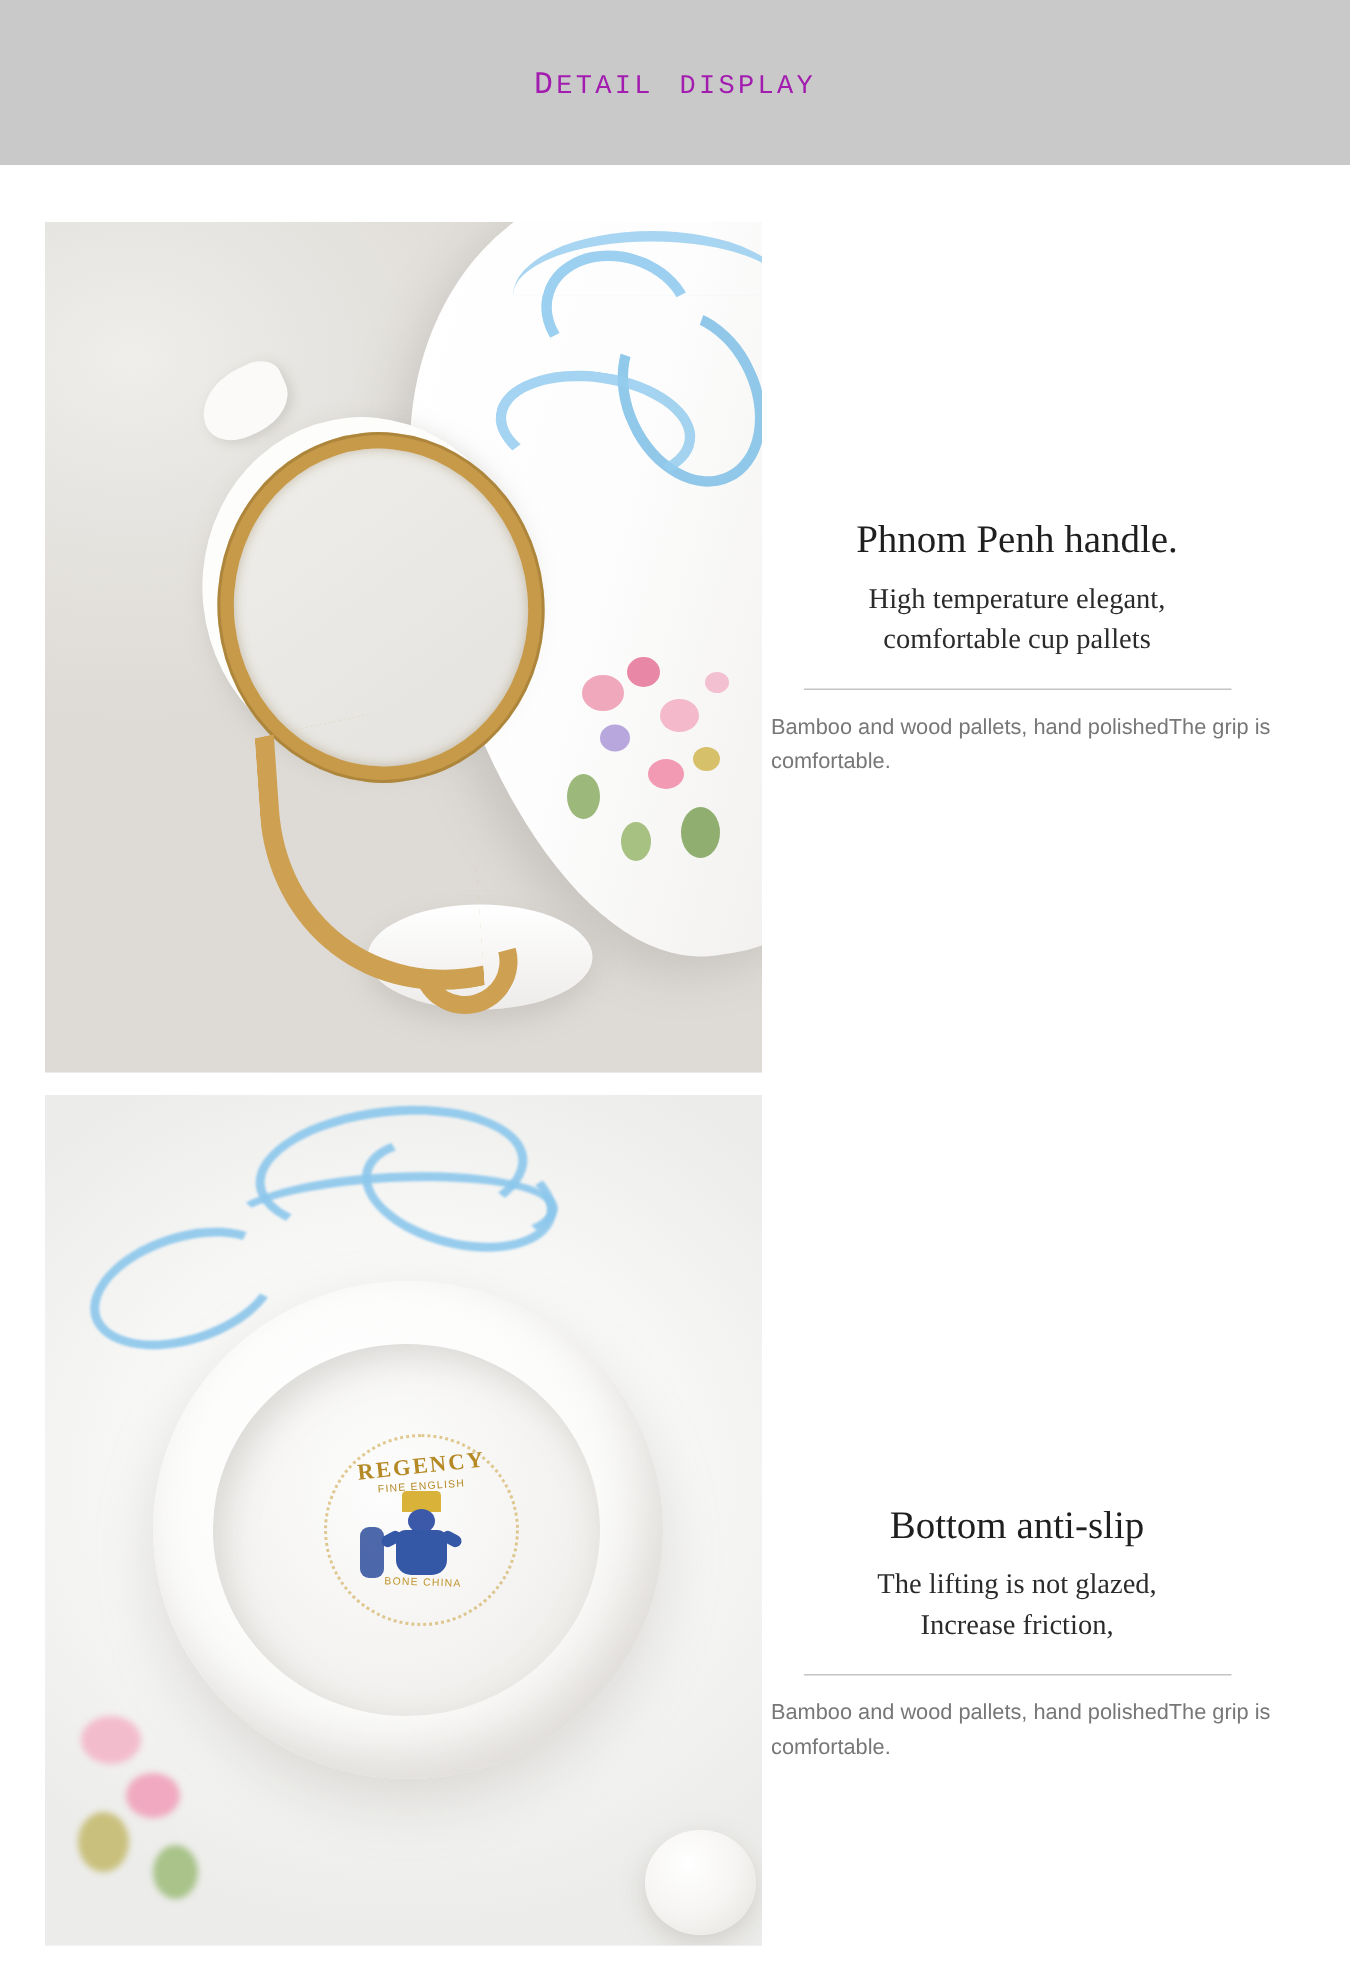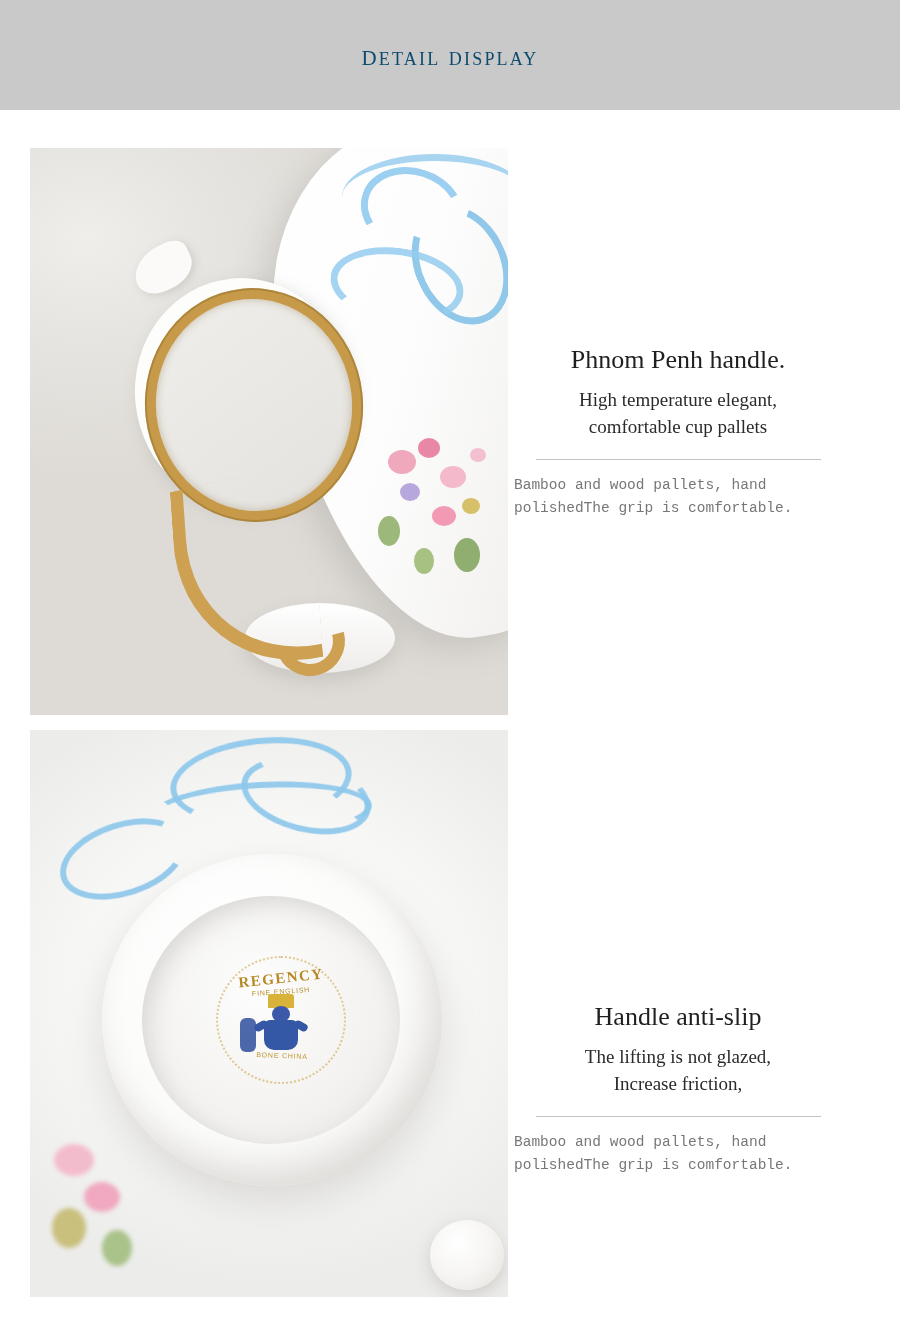--- a/index.html
+++ b/index.html
@@ -18,22 +18,22 @@
   
   .banner {
     width: 900px;
     height: 110px;
     background: #c9c9c9;
     display: flex;
     align-items: center;
     justify-content: center;
   }
   .banner-title {
-    color: #0c4a6e;
-    font-family: Liberation Serif, serif;
+    color: #a21caf;
+    font-family: Liberation Mono, monospace;
     font-size: 25px;
     letter-spacing: 2.2px;
     font-variant: small-caps;
     text-transform: lowercase;
     font-weight: 400;
   }
   
   .banner-title::first-letter {
     font-size: 30px;
   }
@@ -259,21 +259,21 @@
     line-height: 1.42;
     margin: 0;
   }
   .divider {
     width: 285px;
     height: 1px;
     background: #c4c4c4;
     margin: 18px auto 14px auto;
   }
   .t-sub {
-    font-family: Liberation Mono, monospace;
+    font-family: Liberation Sans, sans-serif;
     font-size: 14.5px;
     color: #777777;
     line-height: 1.62;
     text-align: left;
     margin: 0;
     padding-left: 6px;
   }
 </style>
 </head>
 <body>
@@ -349,19 +349,19 @@
     <div class="ph2-knob"></div>
     <div class="ph2-flower">
       <span class="g1"></span>
         <span class="g2"></span>
         <span class="g3"></span>
         <span class="g4"></span>
     </div>
   </div>
 
   <div class="textblock" style="left:508px; top:272px;">
-    <p class="t-title">Handle anti-slip</p>
+    <p class="t-title">Bottom anti-slip</p>
     <p class="t-line">The lifting is not glazed,</p>
     <p class="t-line">Increase friction,</p>
     <div class="divider"></div>
     <p class="t-sub">Bamboo and wood pallets, hand polishedThe grip is comfortable.</p>
   </div>
 </div>
 
 </body></html>

